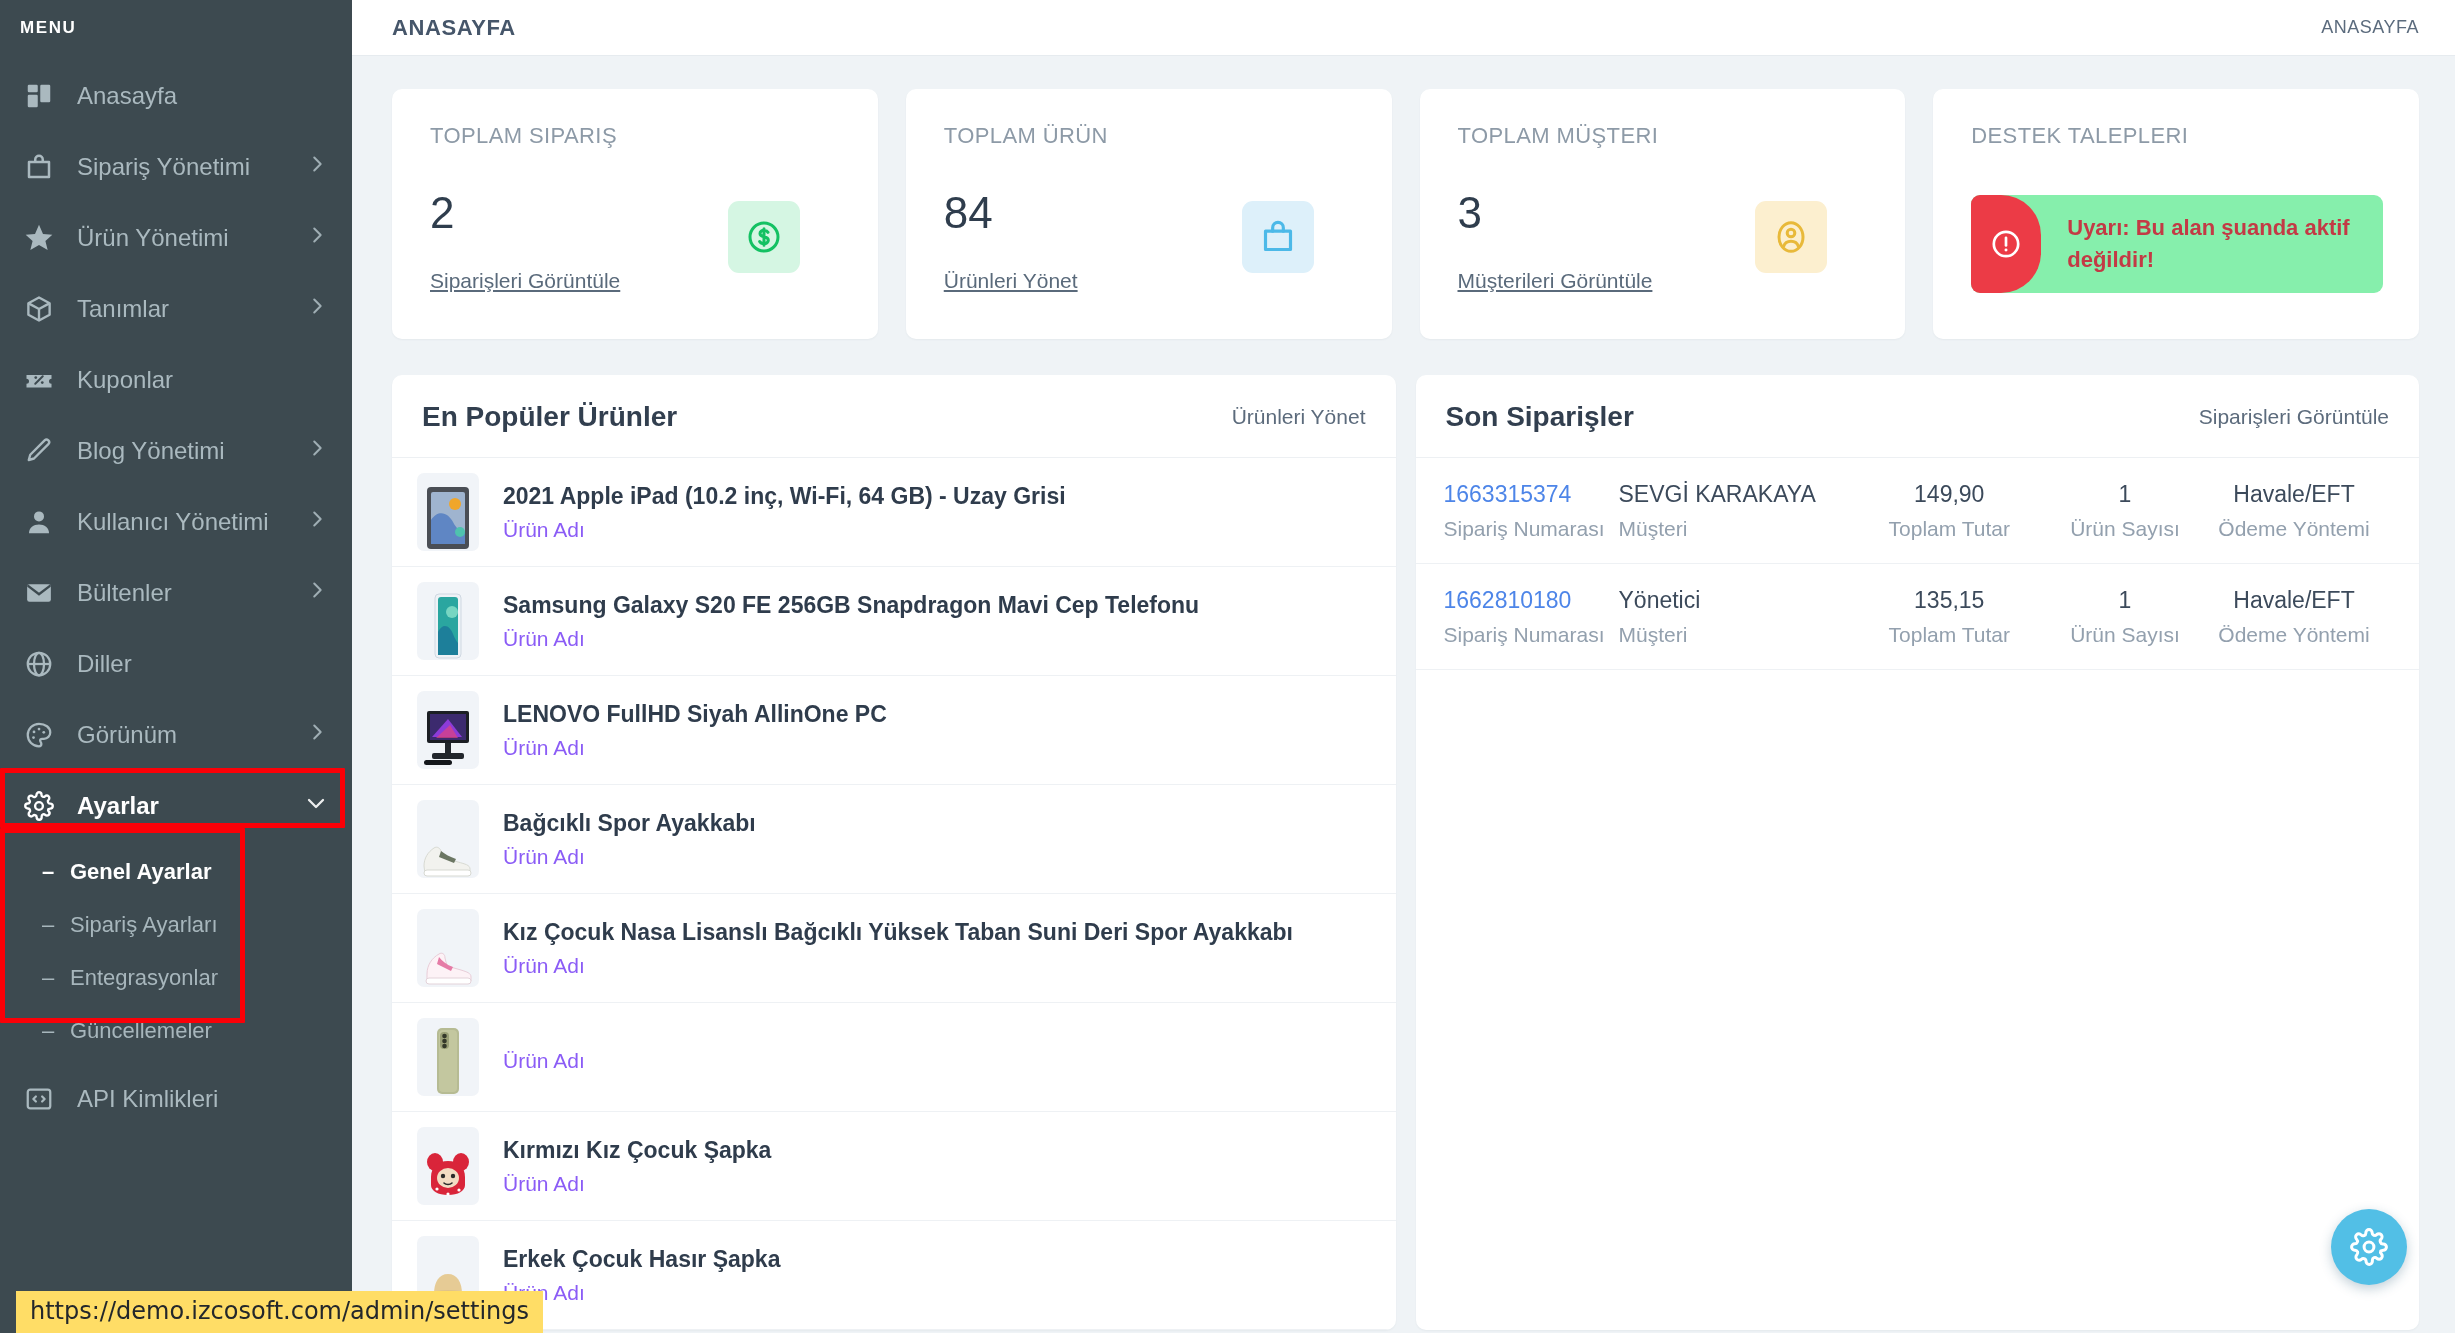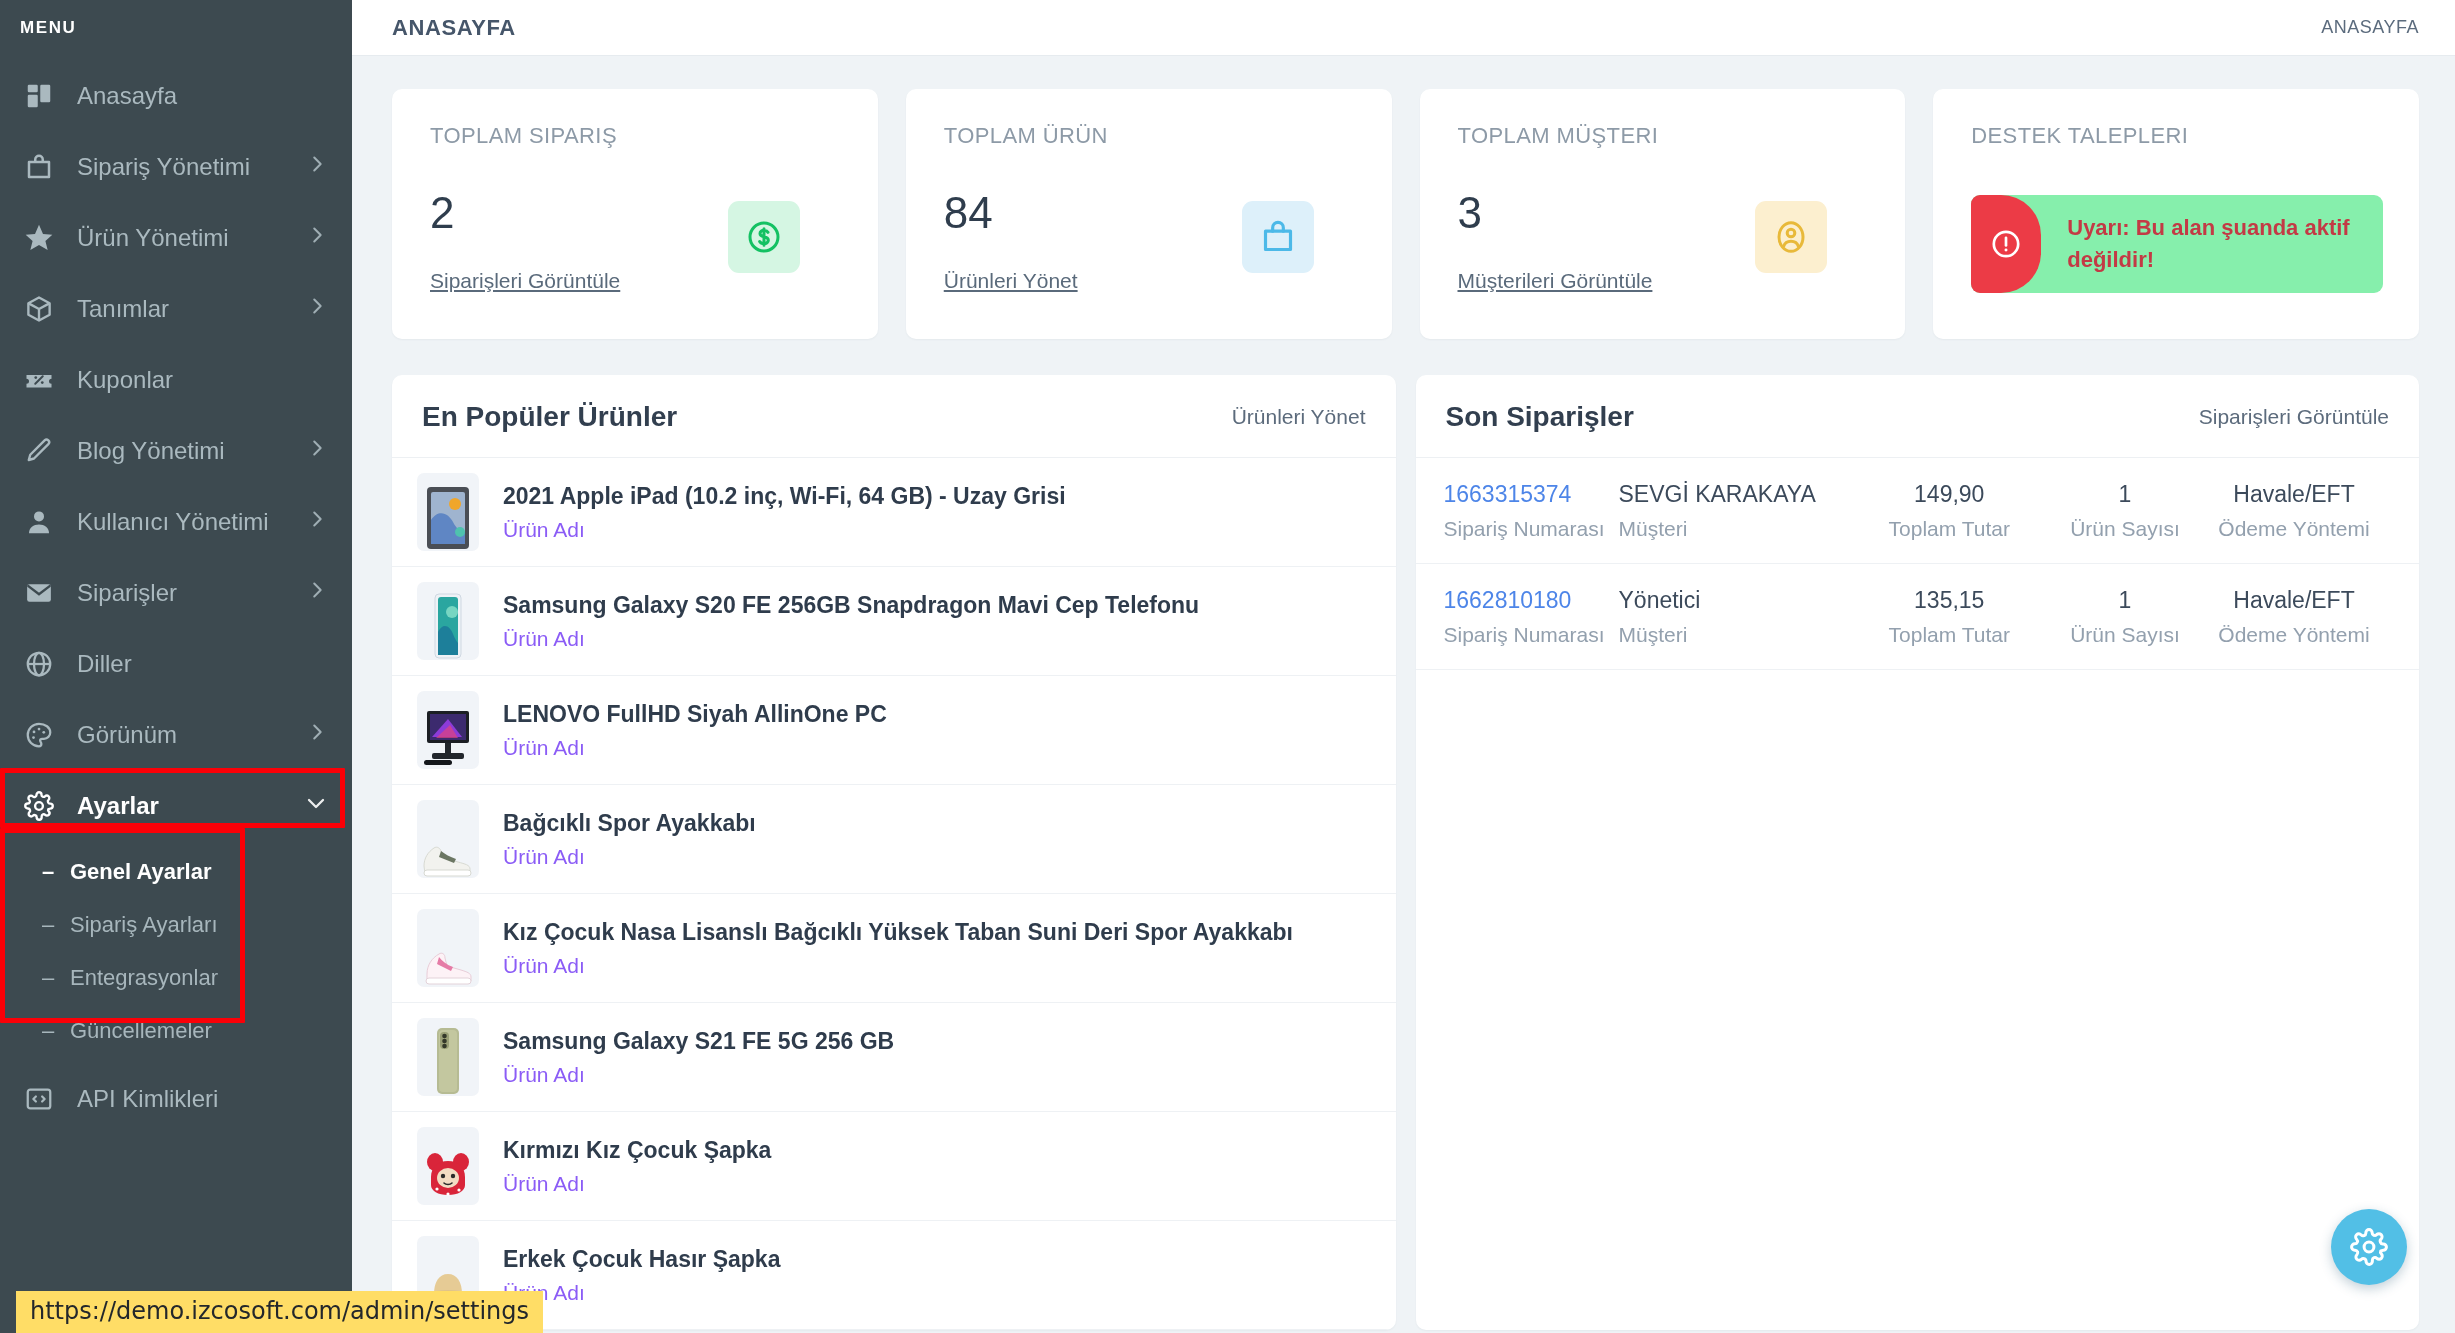--- a/index.html
+++ b/index.html
@@ -339,21 +339,21 @@
         </span>
       </div>
 
       <div class="nav-item">
         <span class="ico">
           <svg width="30" height="30" viewBox="0 0 24 24" fill="#aab9bf">
               <rect x="2.5" y="5" width="19" height="14" rx="1.8"></rect>
               <path d="M3.5 6.5 12 13l8.5-6.5" stroke="#3d4a50" stroke-width="2" fill="none" stroke-linecap="round"></path>
             </svg>
         </span>
-        <span class="lbl">Siparişler</span>
+        <span class="lbl">Bültenler</span>
         <span class="chev">
           <svg width="22" height="22" viewBox="0 0 24 24" fill="none" stroke="#aab9bf" stroke-width="2.2" stroke-linecap="round" stroke-linejoin="round">
               <polyline points="9 5 16 12 9 19"></polyline>
             </svg>
         </span>
       </div>
 
       <div class="nav-item">
         <span class="ico">
           <svg width="30" height="30" viewBox="0 0 24 24" fill="none" stroke="#aab9bf" stroke-width="1.8">
@@ -589,21 +589,20 @@
                 <svg width="30" height="70" viewBox="0 0 30 70">
                     <rect x="4" y="2" width="22" height="66" rx="5" fill="#b6bb93"></rect>
                     <rect x="6" y="4" width="18" height="62" rx="4" fill="#c3c79f"></rect>
                     <rect x="7" y="6" width="9" height="17" rx="4" fill="#9ba077"></rect>
                     <circle cx="11.5" cy="10" r="2.3" fill="#34382a"></circle>
                     <circle cx="11.5" cy="15" r="2.3" fill="#34382a"></circle>
                     <circle cx="11.5" cy="20" r="2.3" fill="#34382a"></circle>
                   </svg>
               </div>
               <div class="pinfo">
-                <div class="pname">Samsung Galaxy S21 FE 5G 256 GB</div>
                 <div class="plabel">Ürün Adı</div>
               </div>
             </div>
 
             <div class="prow">
               <div class="thumb">
                 <svg width="52" height="56" viewBox="0 0 52 56">
                     <ellipse cx="13" cy="13" rx="8" ry="9" fill="#d9253a"></ellipse>
                     <ellipse cx="39" cy="13" rx="8" ry="9" fill="#d9253a"></ellipse>
                     <path d="M9 28c0-10 7-16 17-16s17 6 17 16v8c0 6-7 10-17 10S9 42 9 36z" fill="#d9253a"></path>

